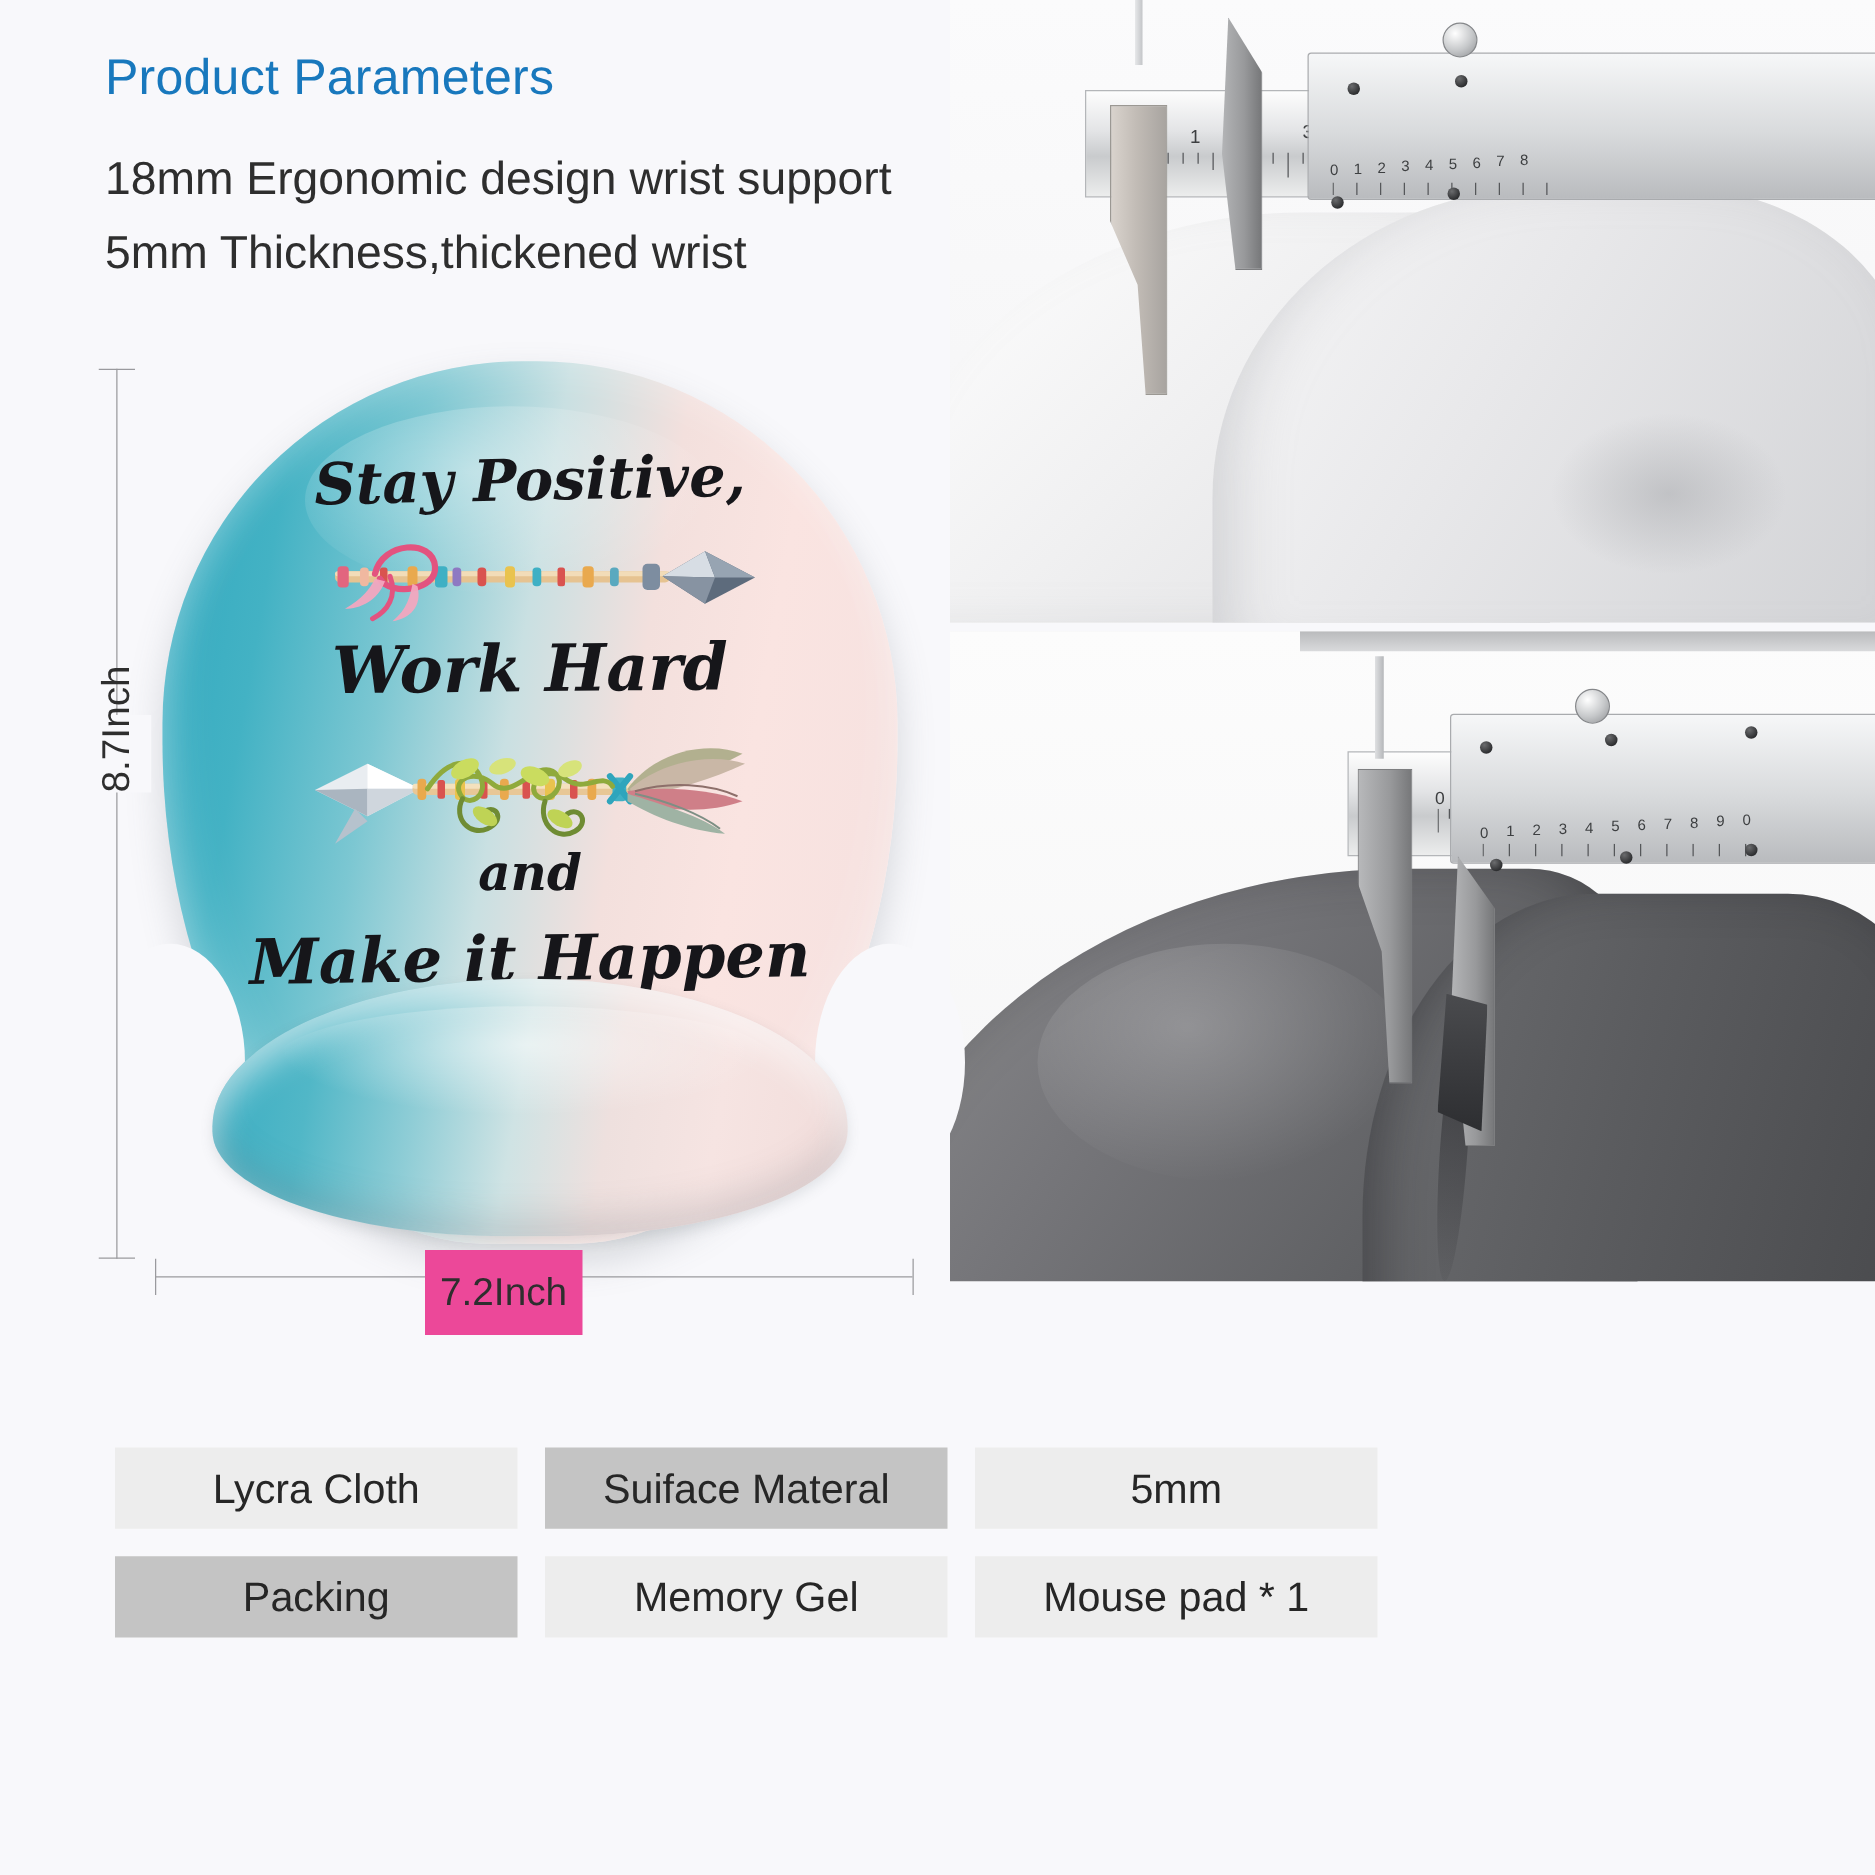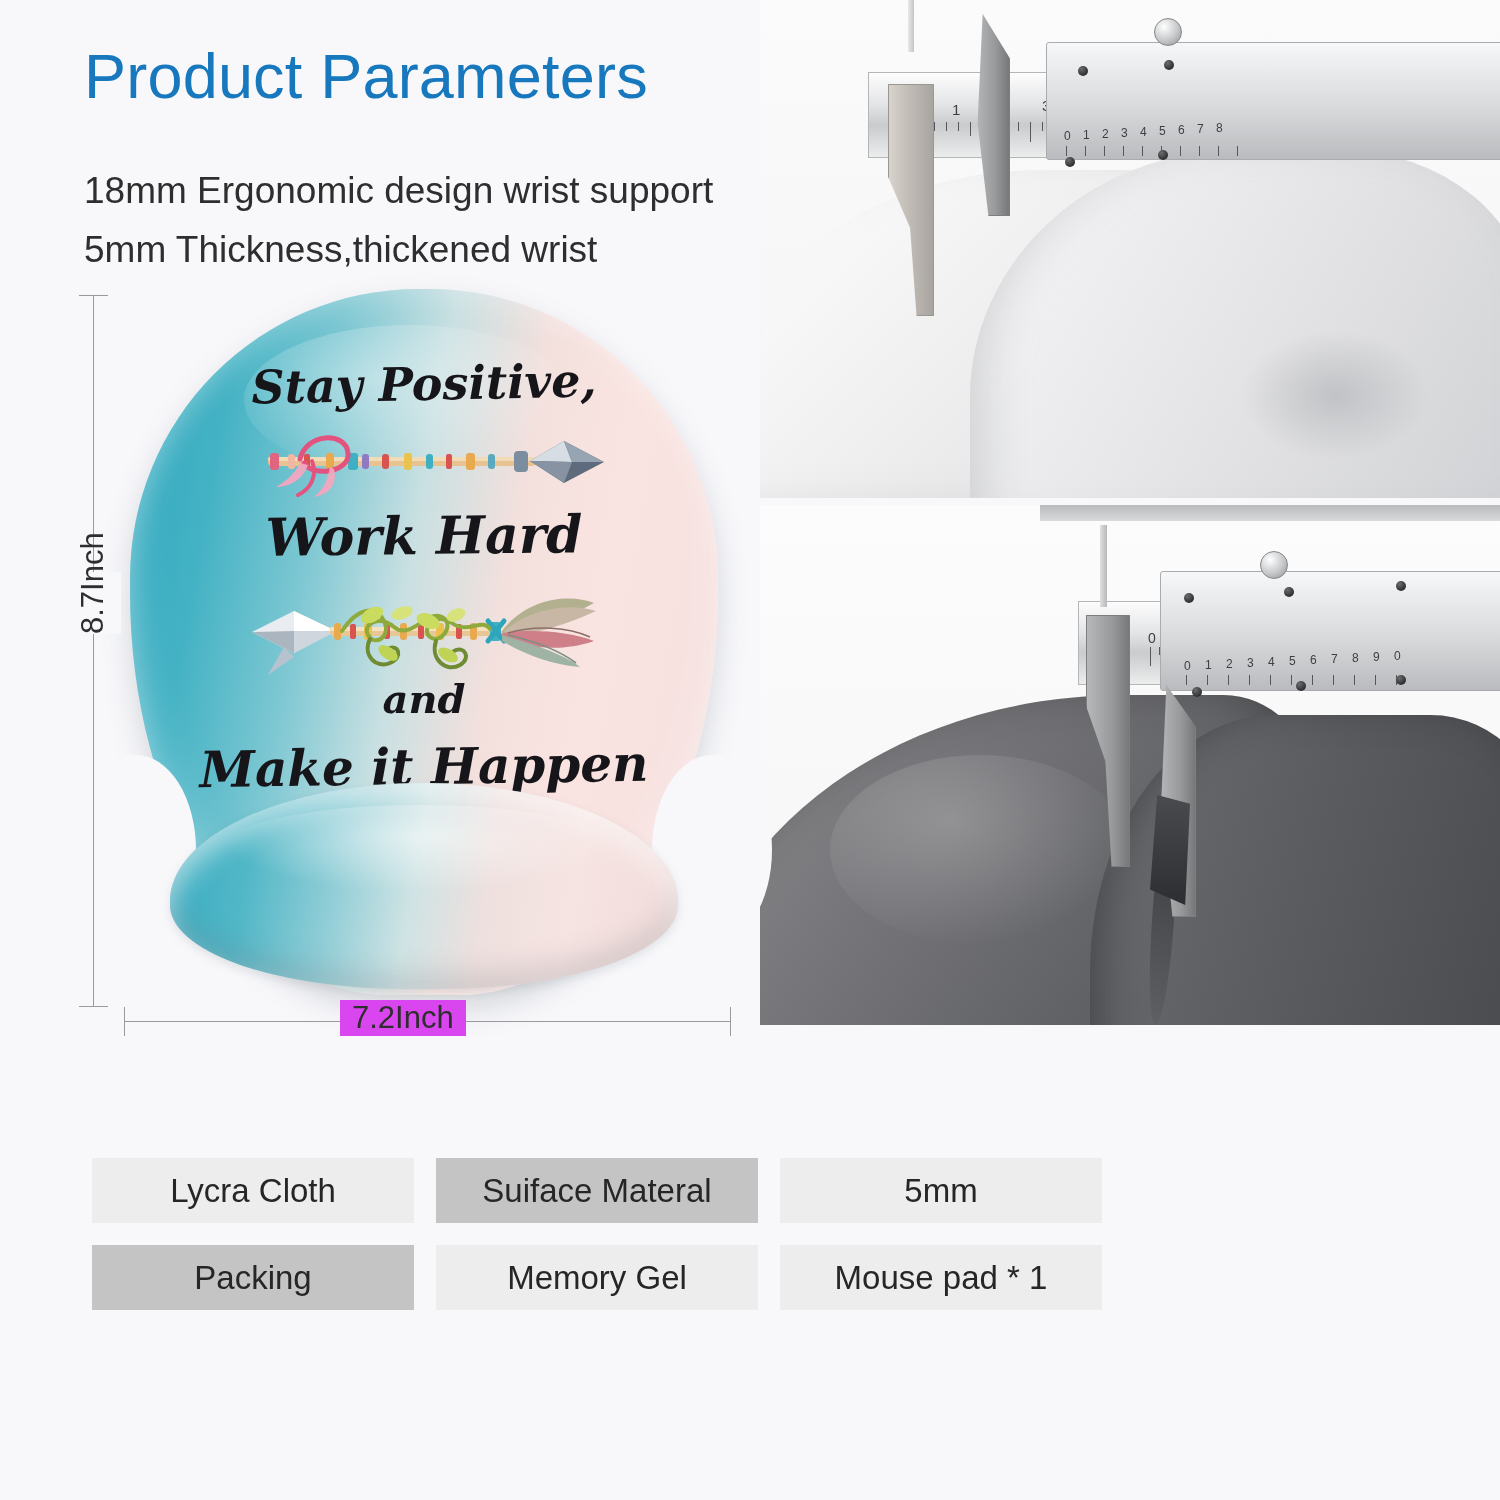--- a/index.html
+++ b/index.html
@@ -16,34 +16,33 @@
     height: 1500px;
     background: #f8f8fb;
     overflow: hidden;
   }
 
   
   .heading {
     position: absolute;
     left: 84px;
     top: 40px;
-    font-size: 63px;
+    font-size: 40px;
     font-weight: 400;
     color: #1878bd;
     letter-spacing: 0.2px;
     white-space: nowrap;
   }
   .subline {
     position: absolute;
     left: 84px;
     font-size: 37px;
     font-weight: 400;
     color: #2e2e2e;
     white-space: nowrap;
-    margin-top: 48px;
   }
   .subline.l1 { top: 122px; }
   .subline.l2 { top: 181px; }
 
   
   .photo {
     position: absolute;
     overflow: hidden;
     background: #f2f2f3;
   }
@@ -250,22 +249,22 @@
     top: 1007px;
     width: 1px; height: 29px;
     background: #9a9a9e;
   }
   .dim-label-h {
     position: absolute;
     left: 340px;
     top: 1000px;
     font-size: 31px;
     color: #2e2e2e;
-    background: #d946ef;
-    padding: 0 12px;
+    background: #ec4899;
+    padding: 16px 12px;
     white-space: nowrap;
   }
 
   
   .spec-table {
     position: absolute;
     left: 92px;
     top: 1158px;
     width: 1332px;
   }

